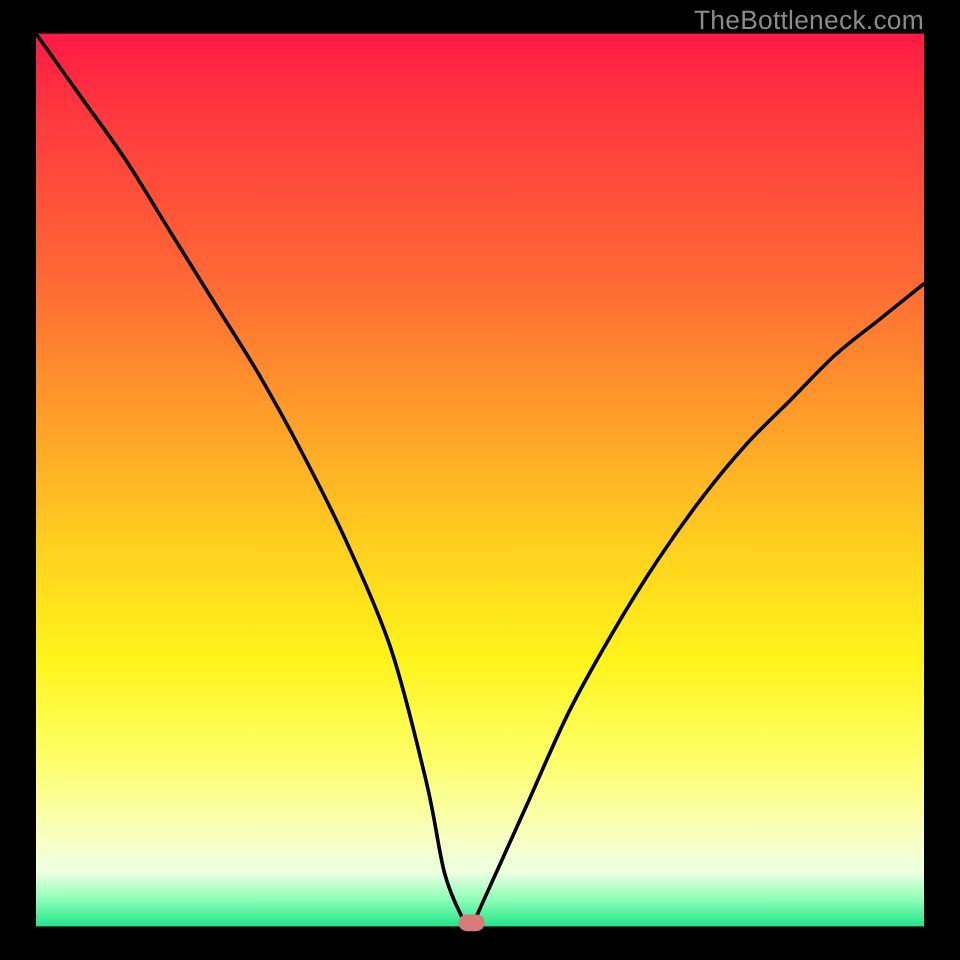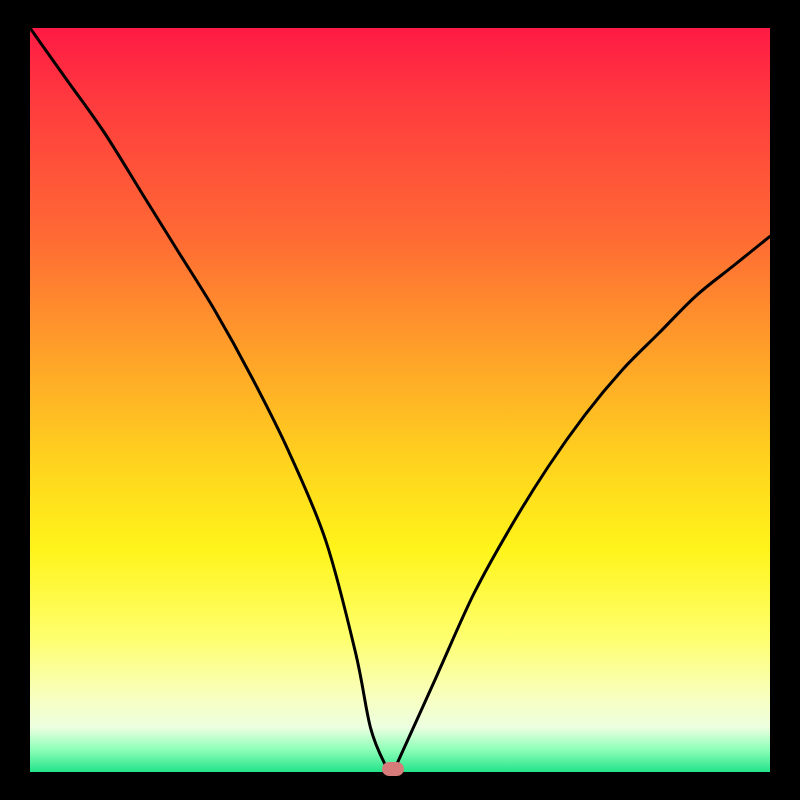--- a/index.html
+++ b/index.html
@@ -69,13 +69,14 @@
 <div class="frame">
   <div class="plot">
 
     <svg class="curve" viewBox="0 0 740 744" preserveAspectRatio="none">
       <path id="curve-path" fill="none" stroke="#000" stroke-width="3" stroke-linecap="round" stroke-linejoin="round" d="M 0 0 C 6.166666666666667 8.679999999999987, 24.666666666666664 34.71999999999993, 37 52.07999999999993 C 49.333333333333336 69.43999999999993, 61.666666666666664 85.55999999999996, 74 104.15999999999997 C 86.33333333333333 122.75999999999998, 98.66666666666667 143.83999999999995, 111 163.67999999999995 C 123.33333333333333 183.51999999999995, 135.66666666666666 203.36000000000004, 148 223.20000000000005 C 160.33333333333334 243.04000000000005, 172.66666666666666 261.64000000000004, 185 282.72 C 197.33333333333334 303.8, 209.66666666666666 326.12, 222 349.68 C 234.33333333333334 373.24, 246.66666666666666 396.79999999999995, 259 424.08 C 271.3333333333333 451.36, 284.9 479.88, 296 513.36 C 307.1 546.84, 318.20000000000005 593.96, 325.6 624.96 C 333 655.96, 335.4666666666667 680.76, 340.40000000000003 699.36 C 345.33333333333337 717.96, 351.5 729.1199999999999, 355.2 736.56 C 358.9 744, 360.1333333333333 745.24, 362.59999999999997 744 C 365.0666666666666 742.76, 362.59999999999997 745.24, 370 729.12 C 377.40000000000003 713, 394.66666666666674 674.56, 407.00000000000006 647.28 C 419.33333333333337 620, 431.6666666666667 590.24, 444 565.44 C 456.3333333333333 540.6400000000001, 468.6666666666667 519.5600000000001, 481 498.48 C 493.3333333333333 477.40000000000003, 505.6666666666667 457.56000000000006, 518 438.96000000000004 C 530.3333333333334 420.36, 542.6666666666666 403, 555 386.88 C 567.3333333333334 370.76, 579.6666666666666 355.87999999999994, 592 342.23999999999995 C 604.3333333333334 328.59999999999997, 616.6666666666666 317.44, 629 305.04 C 641.3333333333334 292.64000000000004, 653.6666666666666 279, 666 267.84 C 678.3333333333334 256.67999999999995, 690.6666666666666 247.99999999999997, 703 238.07999999999998 C 715.3333333333334 228.16, 733.8333333333334 213.28000000000003, 740 208.32000000000005"></path>
     </svg>
 
     <div class="marker" id="opt-marker" style="left: 351.6px; top: 734px;"></div>
   </div>
 
+  <div class="watermark">TheBottleneck.com</div>
 </div>
 
 </body></html>

